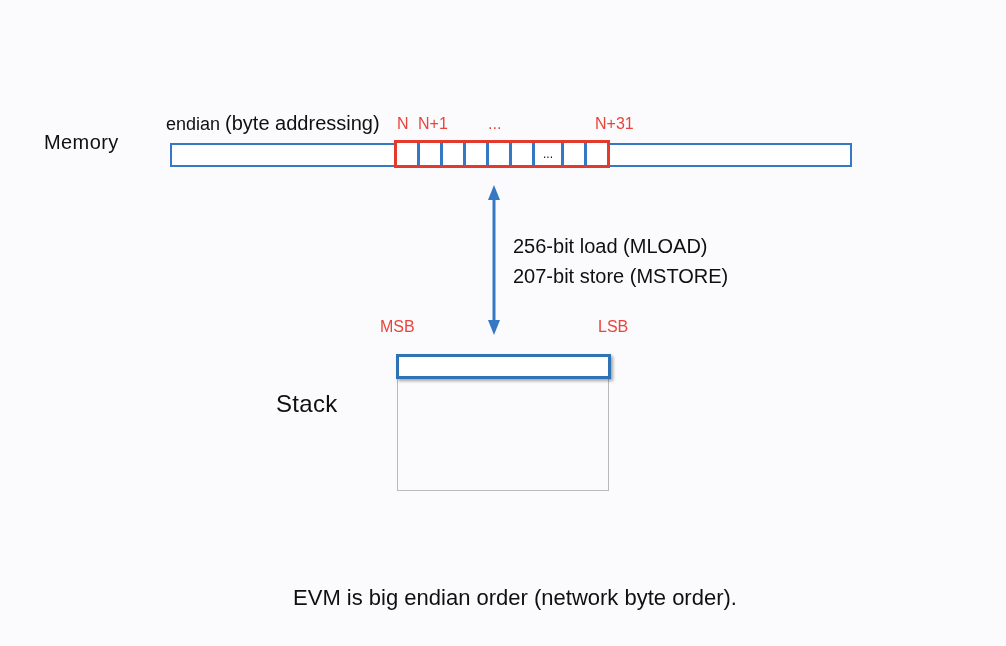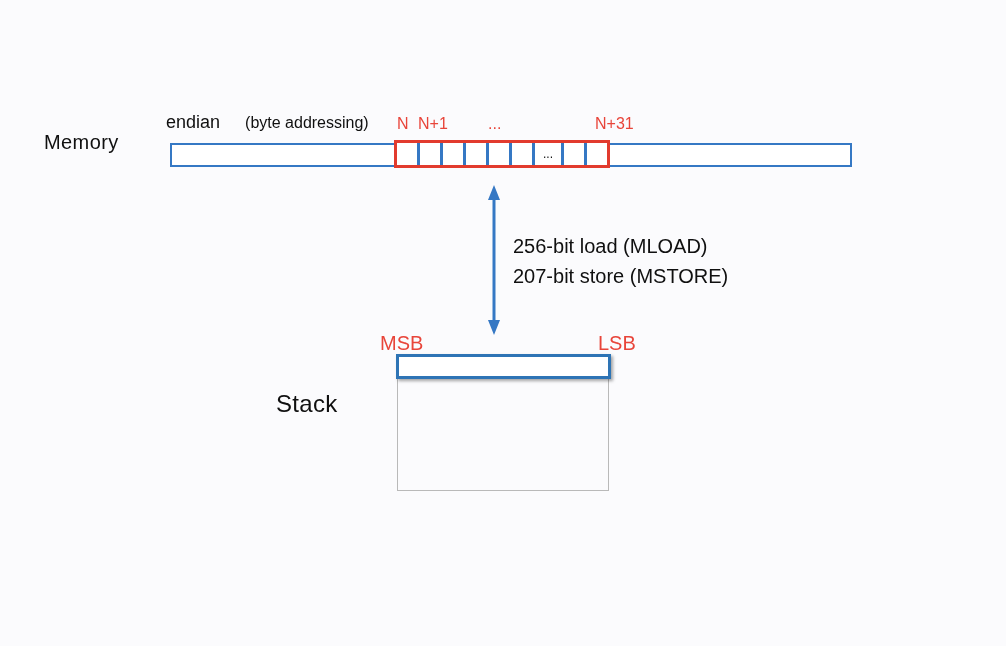--- a/index.html
+++ b/index.html
@@ -29,21 +29,21 @@
   .memory-label {
     left: 44px; top: 131px;
     font-size: 20px;
     letter-spacing: 0.4px;
   }
   .address-label {
     left: 166px; top: 112px;
     font-size: 18px;
     white-space: nowrap;
   }
-  .address-label .note { font-size: 16px; margin-left: 20px; }
+  .address-label .note { font-size: 20px; }
 
   .memory-bar {
     left: 170px; top: 143px;
     width: 682px; height: 24px;
     background: #ffffff;
     border: 2px solid var(--blue);
   }
   .word-region {
     left: 394px; top: 140px;
     width: 216px; height: 28px;
@@ -79,23 +79,23 @@
   .transfer-arrow { left: 483px; top: 185px; }
 
   .op-text {
     left: 513px; top: 231px;
     font-size: 20px;
     line-height: 30px;
     white-space: nowrap;
   }
 
   .endian-label {
-    top: 332px;
+    top: 318px;
     color: var(--red-text);
-    font-size: 20px;
+    font-size: 16px;
   }
   .msb-label { left: 380px; }
   .lsb-label { left: 598px; }
 
   .stack-label {
     left: 276px; top: 354px;
     font-size: 24px;
     letter-spacing: 0.3px;
     margin-top: 36px;
   }
@@ -162,14 +162,15 @@
   </div>
 
   <span class="abs endian-label msb-label">MSB</span>
   <span class="abs endian-label lsb-label">LSB</span>
 
   <span class="abs stack-label">Stack</span>
 
   <div class="abs stack-body"></div>
   <div class="abs stack-top-slot"></div>
 
+  <div class="abs caption">EVM is big endian order (network byte order).</div>
 
 </div>
 
 </body></html>

